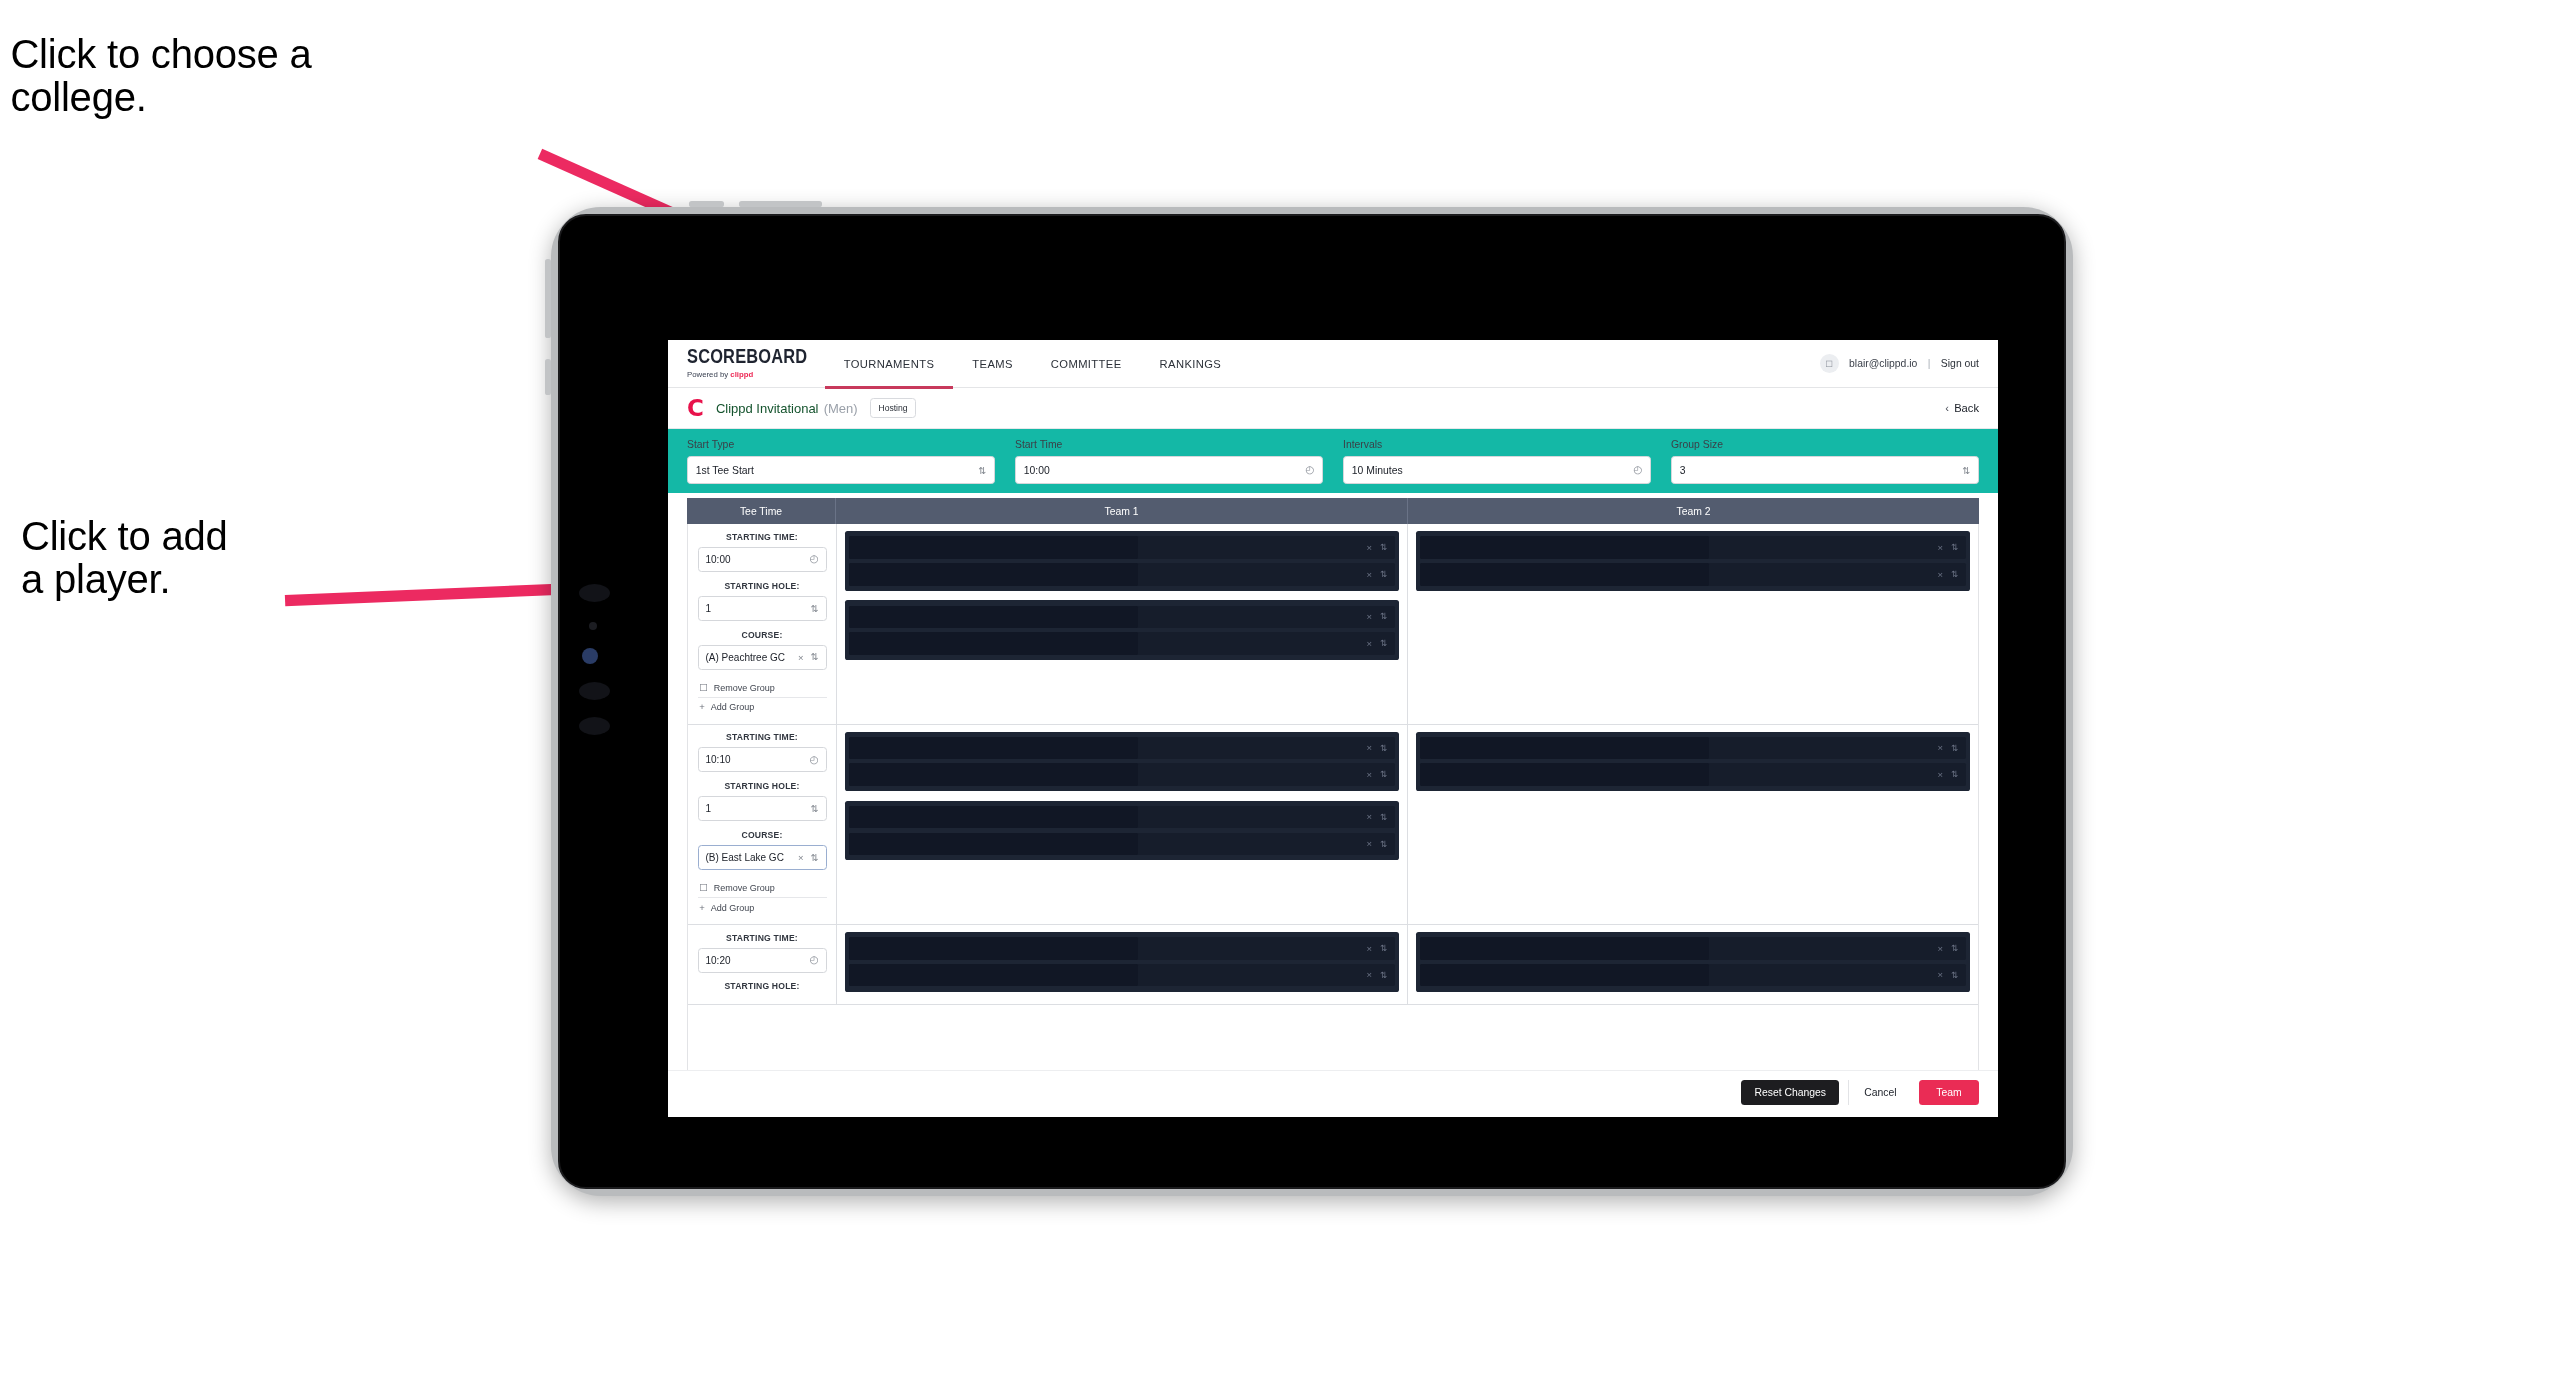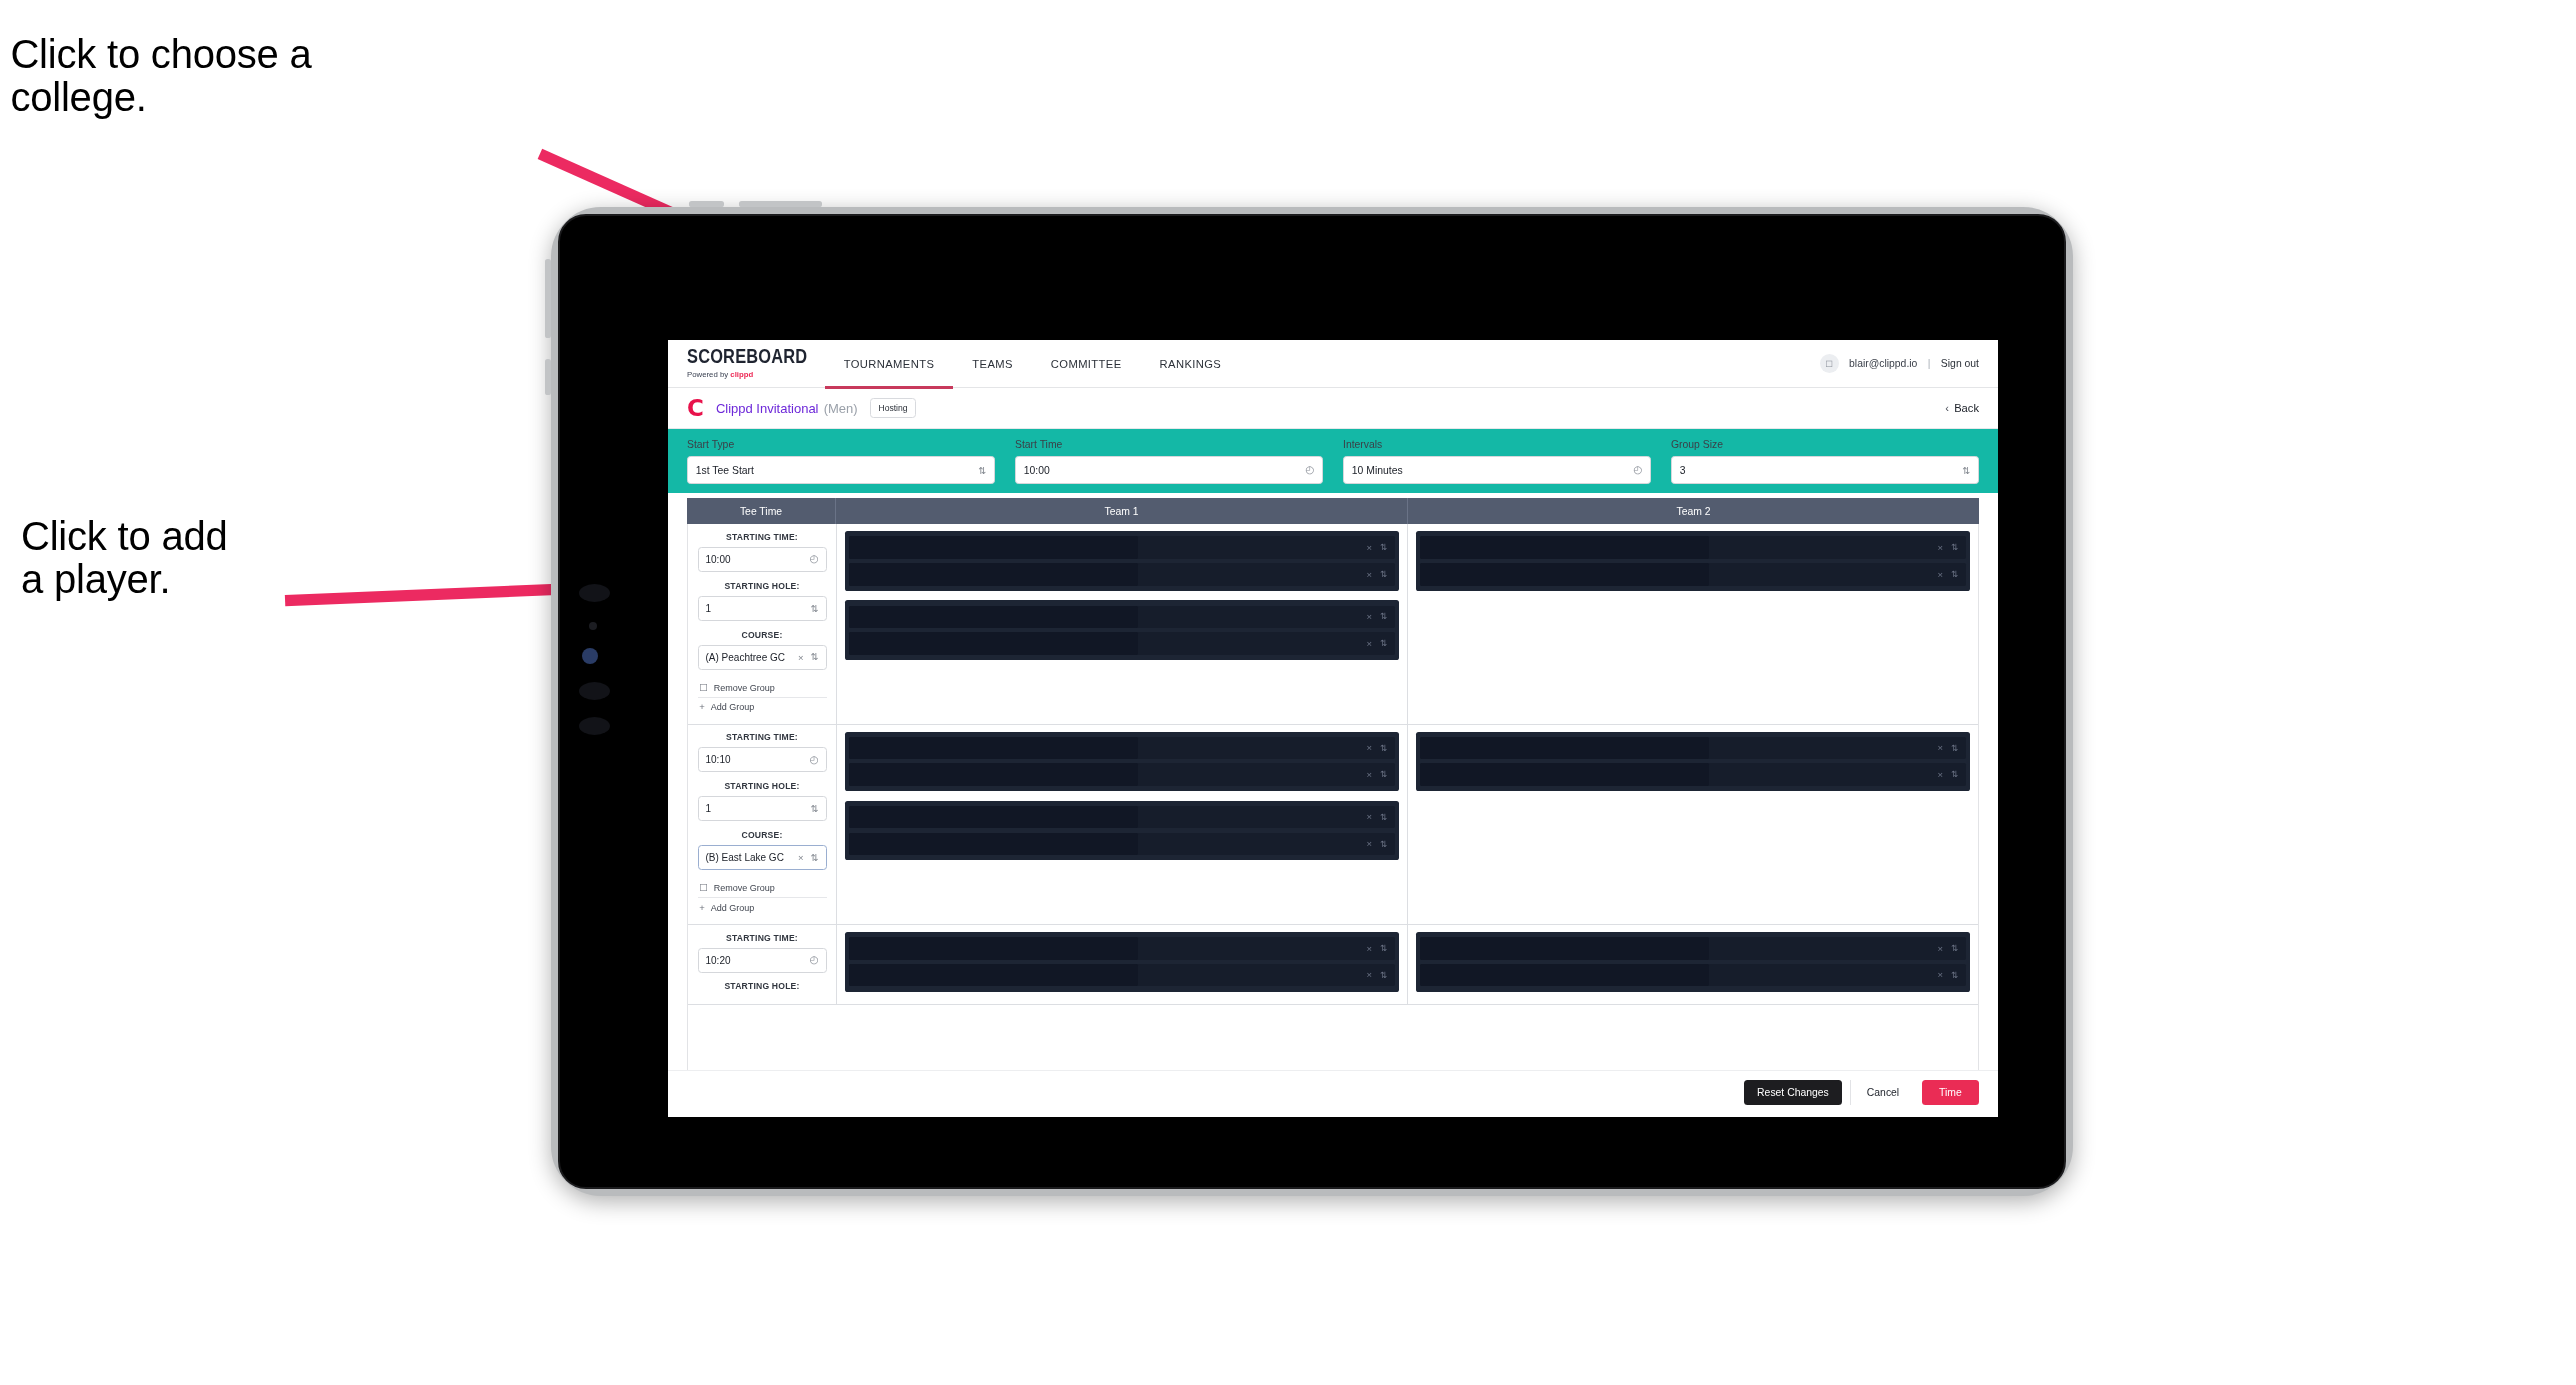--- a/index.html
+++ b/index.html
@@ -123,21 +123,21 @@
     height: 41px; flex:0 0 41px;
     display:flex; align-items:center;
     padding: 0 19px;
     border-bottom: 0.9px solid #e7e8ea;
     background:#fff;
   }
   #logo-c {
     font-size:23px; font-weight:800; color:#e8124b;
     line-height:1; margin-right:12px; font-family:"DejaVu Sans", sans-serif;
   }
-  #tname { font-size:13px; color:#6d28d9; }
+  #tname { font-size:13px; color:#14532d; }
   #tgender { font-size:13px; color:#9aa0a9; margin-left:5.2px; }
   #hosting {
     margin-left:12px; font-size:8.6px; color:#2b3038;
     border:0.9px solid #d8dade; border-radius:3.5px;
     padding: 4.3px 7.8px; line-height:1;
   }
   #crumb-spacer { flex:1; }
   #back-btn { font-size:11.2px; color:#20242c; cursor:pointer; display:flex; align-items:center; gap:5.2px;}
   #back-chev { font-size:11.2px; color:#4a4f58; }
 
@@ -530,20 +530,20 @@
                     <span class="p-step">⇅</span>
                   </div>
                 </div>
               </div>
             </div>
           </div>
 
         <div id="footer">
           <button id="btn-reset">Reset Changes</button>
           <button id="btn-cancel">Cancel</button>
-          <button id="btn-save">Time</button>
+          <button id="btn-save">Team</button>
         </div>
 
       </div>
     </div>
   </div>
 </div>
 
 
 </body></html>

